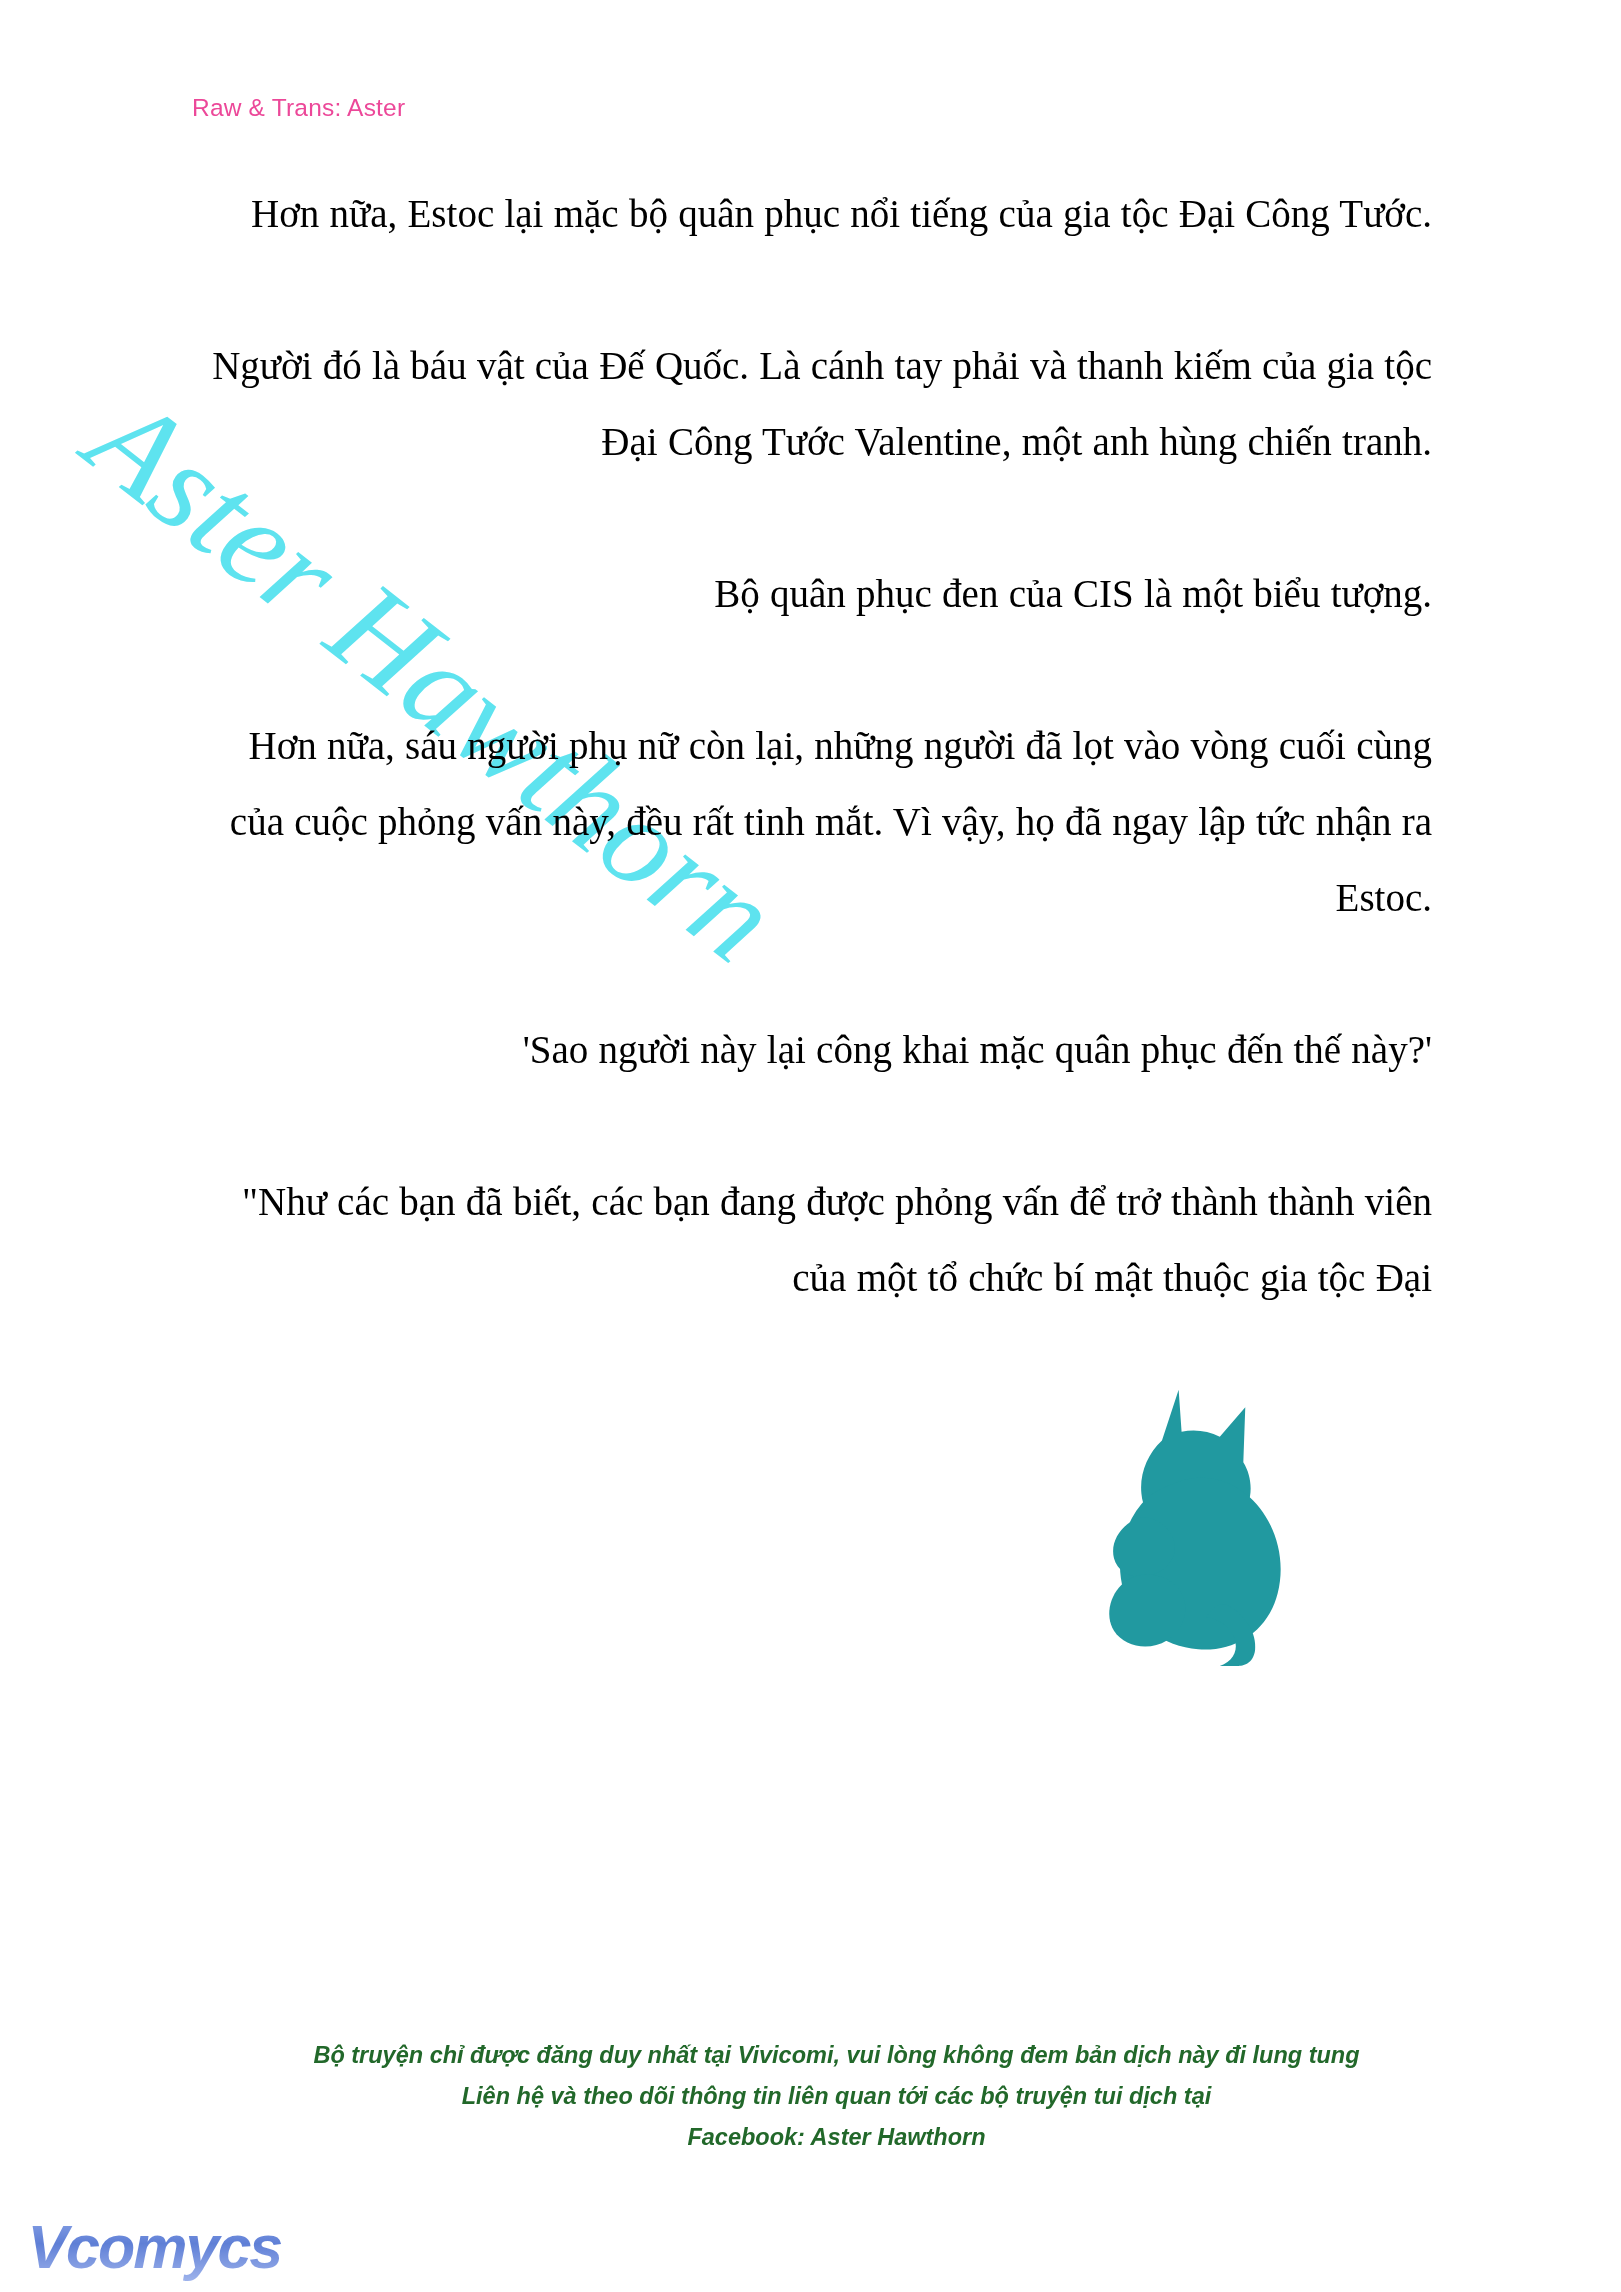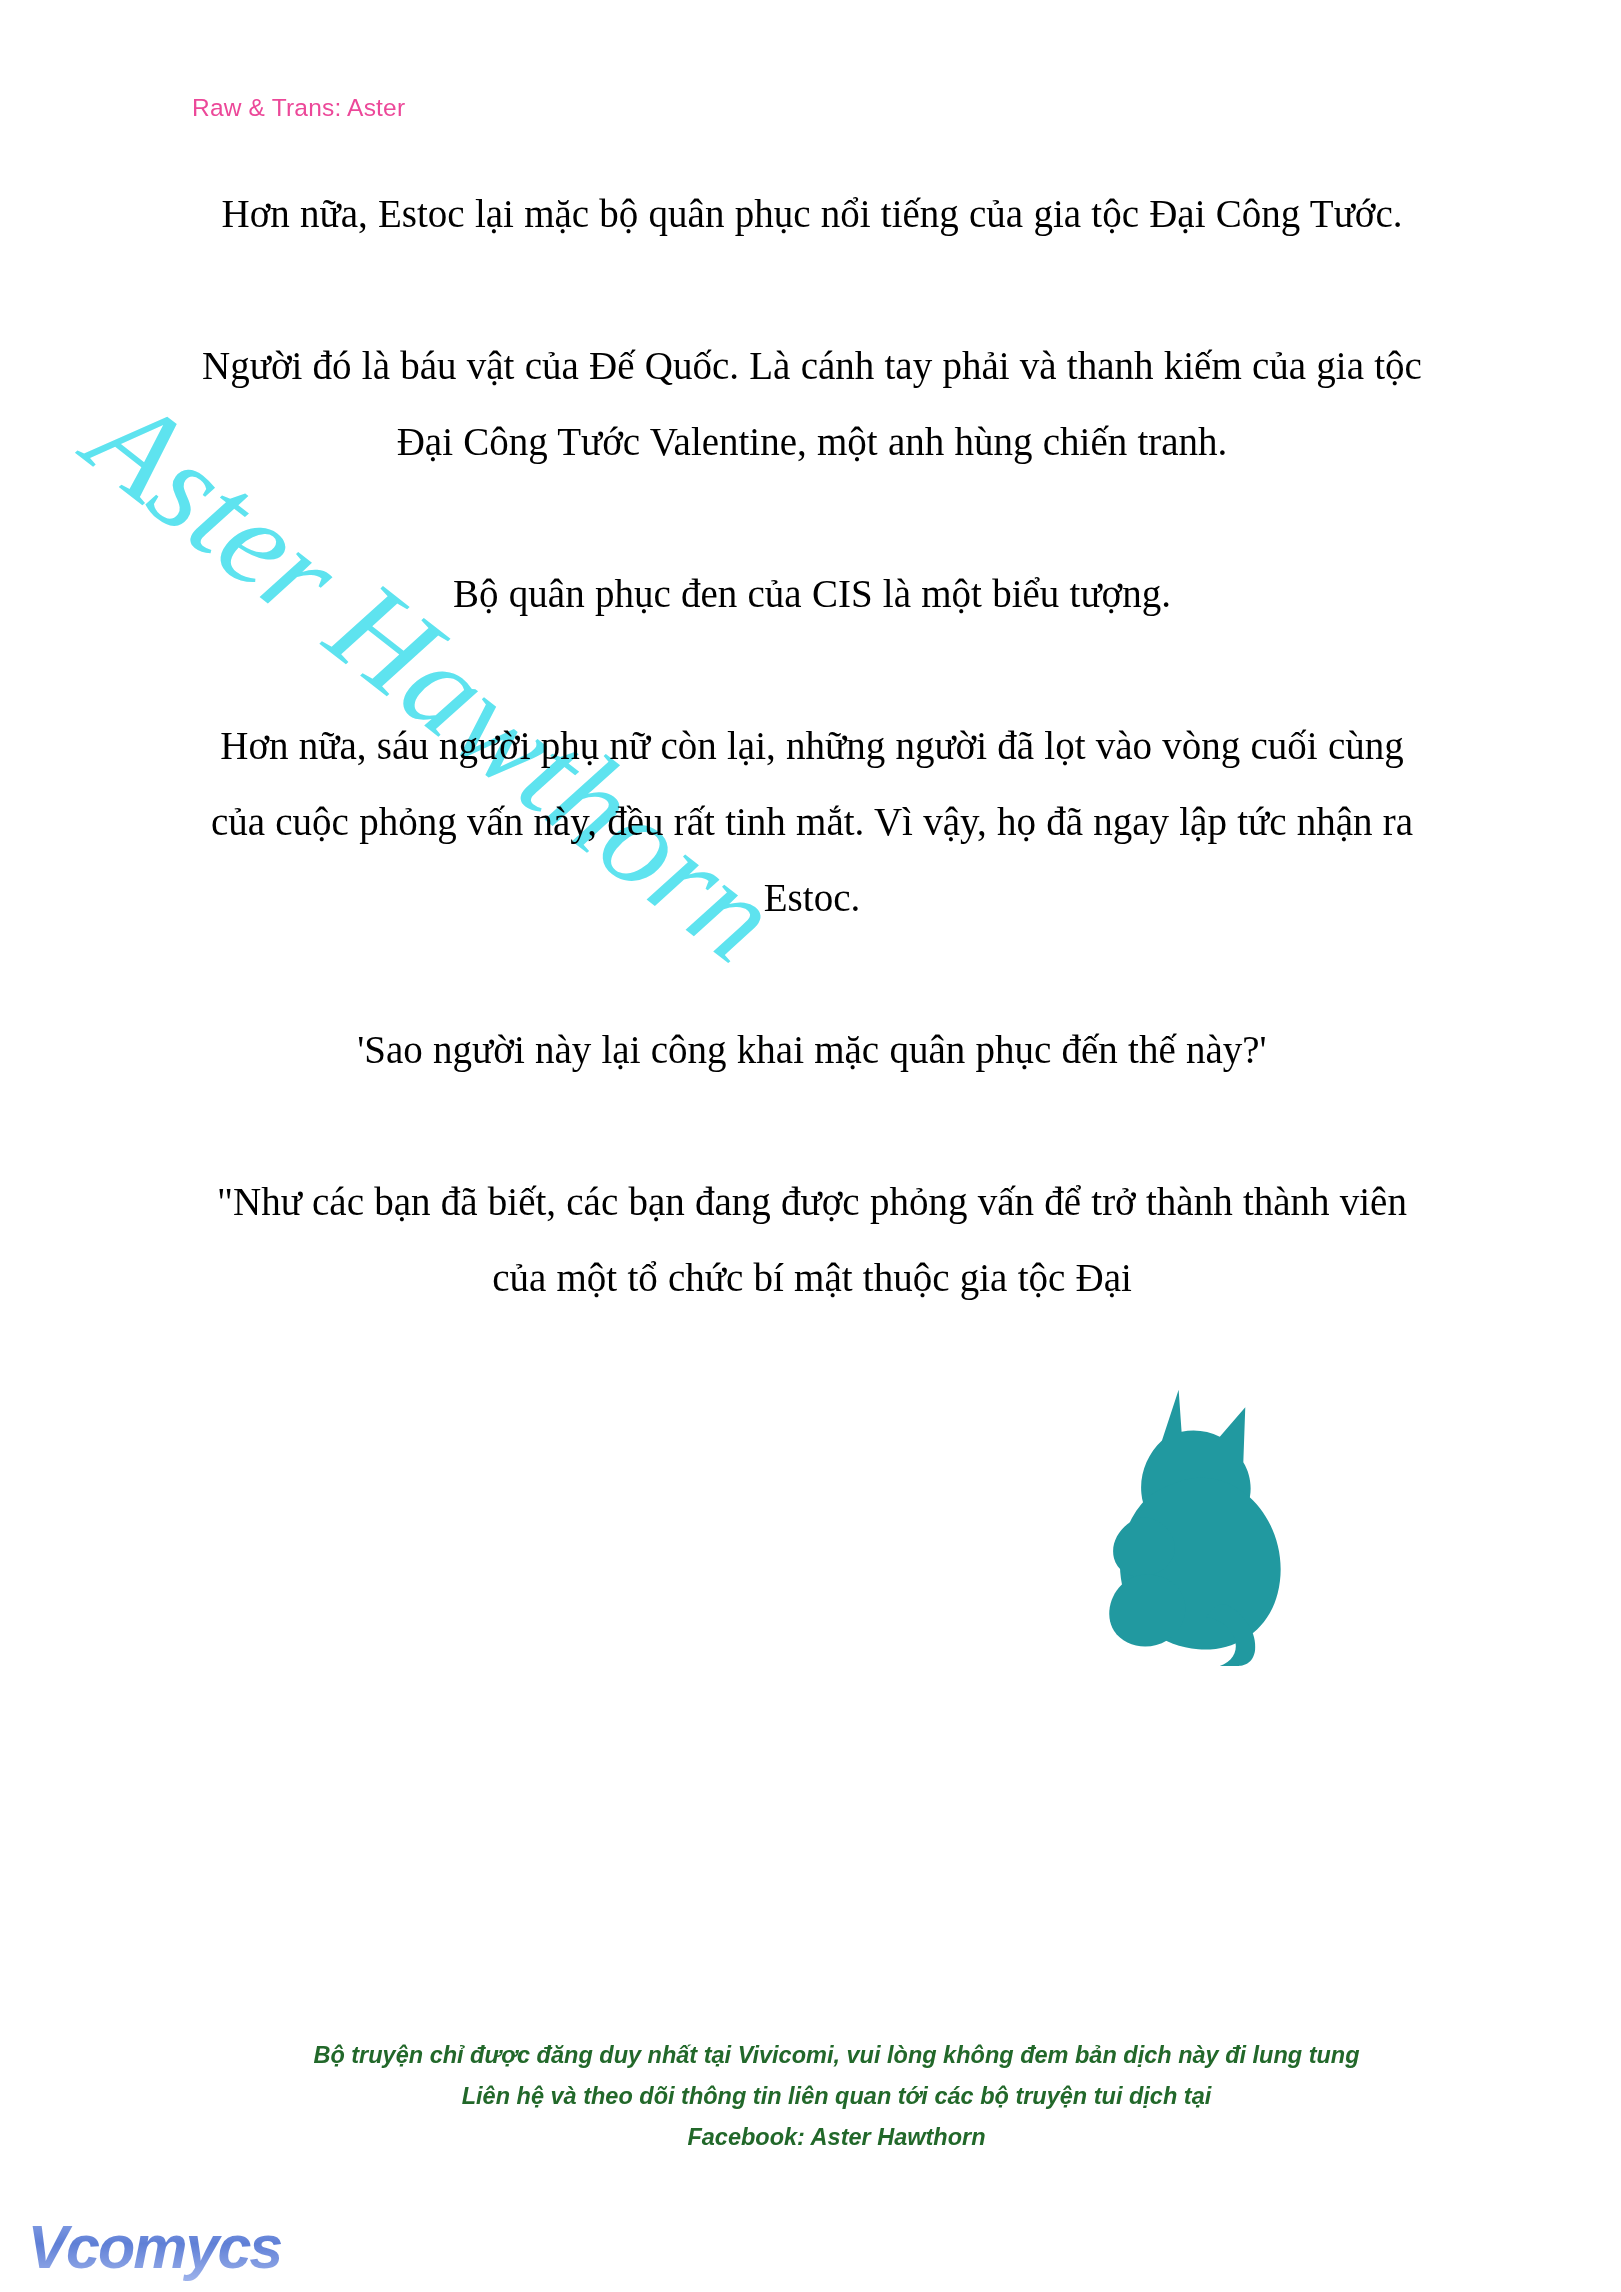--- a/index.html
+++ b/index.html
@@ -36,21 +36,21 @@
     top: 176px;
     width: 1240px;
   }
 
   .para {
     font-family: "Liberation Serif", "DejaVu Serif", serif;
     font-size: 39px;
     line-height: 76px;
     color: #000000;
     margin: 0 0 76px 0;
-    text-align: center;
+    text-align: right;
     word-spacing: 0.5px;
   }
 
   .para:last-child { margin-bottom: 0; }
 
   
   .watermark {
     position: absolute;
     left: 147px;
     top: 372px;

